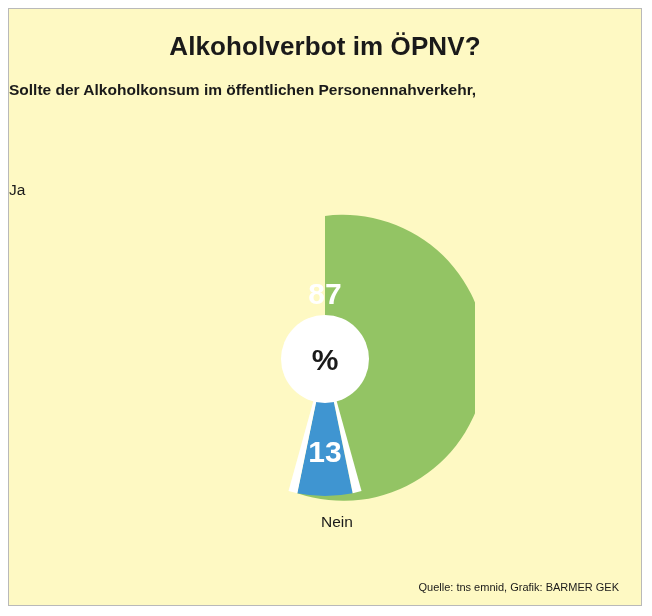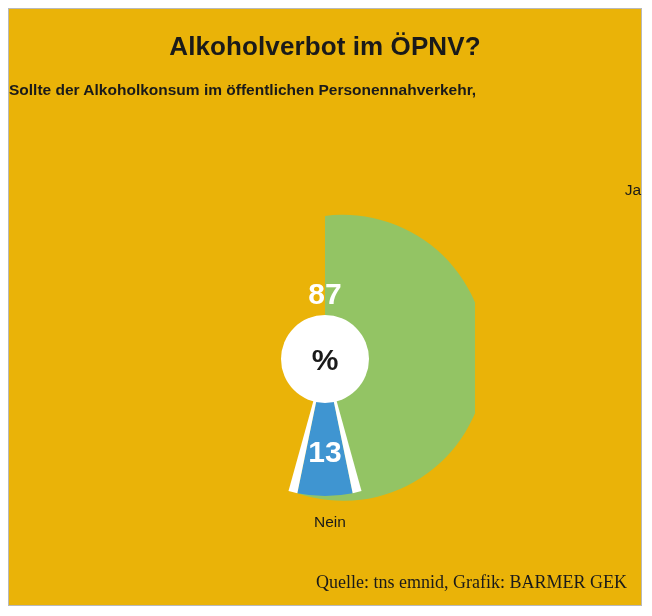--- a/index.html
+++ b/index.html
@@ -14,21 +14,21 @@
     overflow: hidden;
   }
   .frame {
     position: absolute;
     left: 8px;
     top: 8px;
     width: 634px;
     height: 598px;
     border: 1px solid #b9b9b9;
     box-sizing: border-box;
-    background: #eab308;
+    background: #fef9c3;
   }
   .title {
     position: absolute;
     left: 0;
     top: 22px;
     width: 100%;
     text-align: center;
     font-size: 26px;
     font-weight: bold;
     color: #1a1a1a;
@@ -53,27 +53,27 @@
     left: 0;
     top: 172px;
     width: 100%;
     height: 360px;
   }
   .label-ja {
     position: absolute;
     left: 0;
     top: 0;
     width: 100%;
-    text-align: right;
+    text-align: left;
     font-size: 15.5px;
     color: #1a1a1a;
   }
   .label-nein {
     position: absolute;
-    left: 5px;
+    left: 12px;
     top: 332px;
     width: 100%;
     text-align: center;
     font-size: 15.5px;
     color: #1a1a1a;
   }
   .donut {
     position: absolute;
     left: 50%;
     top: 28px;
@@ -88,25 +88,24 @@
     font-weight: bold;
   }
   .center-pct {
     fill: #1a1a1a;
     font-family: "Liberation Sans", sans-serif;
     font-size: 30px;
     font-weight: bold;
   }
   .source {
     position: absolute;
-    right: 14px;
+    right: 22px;
     bottom: 12px;
-    font-size: 18px;
+    font-size: 11px;
     color: #1a1a1a;
-    font-family: Liberation Serif, serif;
   }
 </style>
 </head>
 <body>
 
 <div class="frame">
 
   <div class="title">Alkoholverbot im ÖPNV?</div>
 
   <div class="subtitle">

